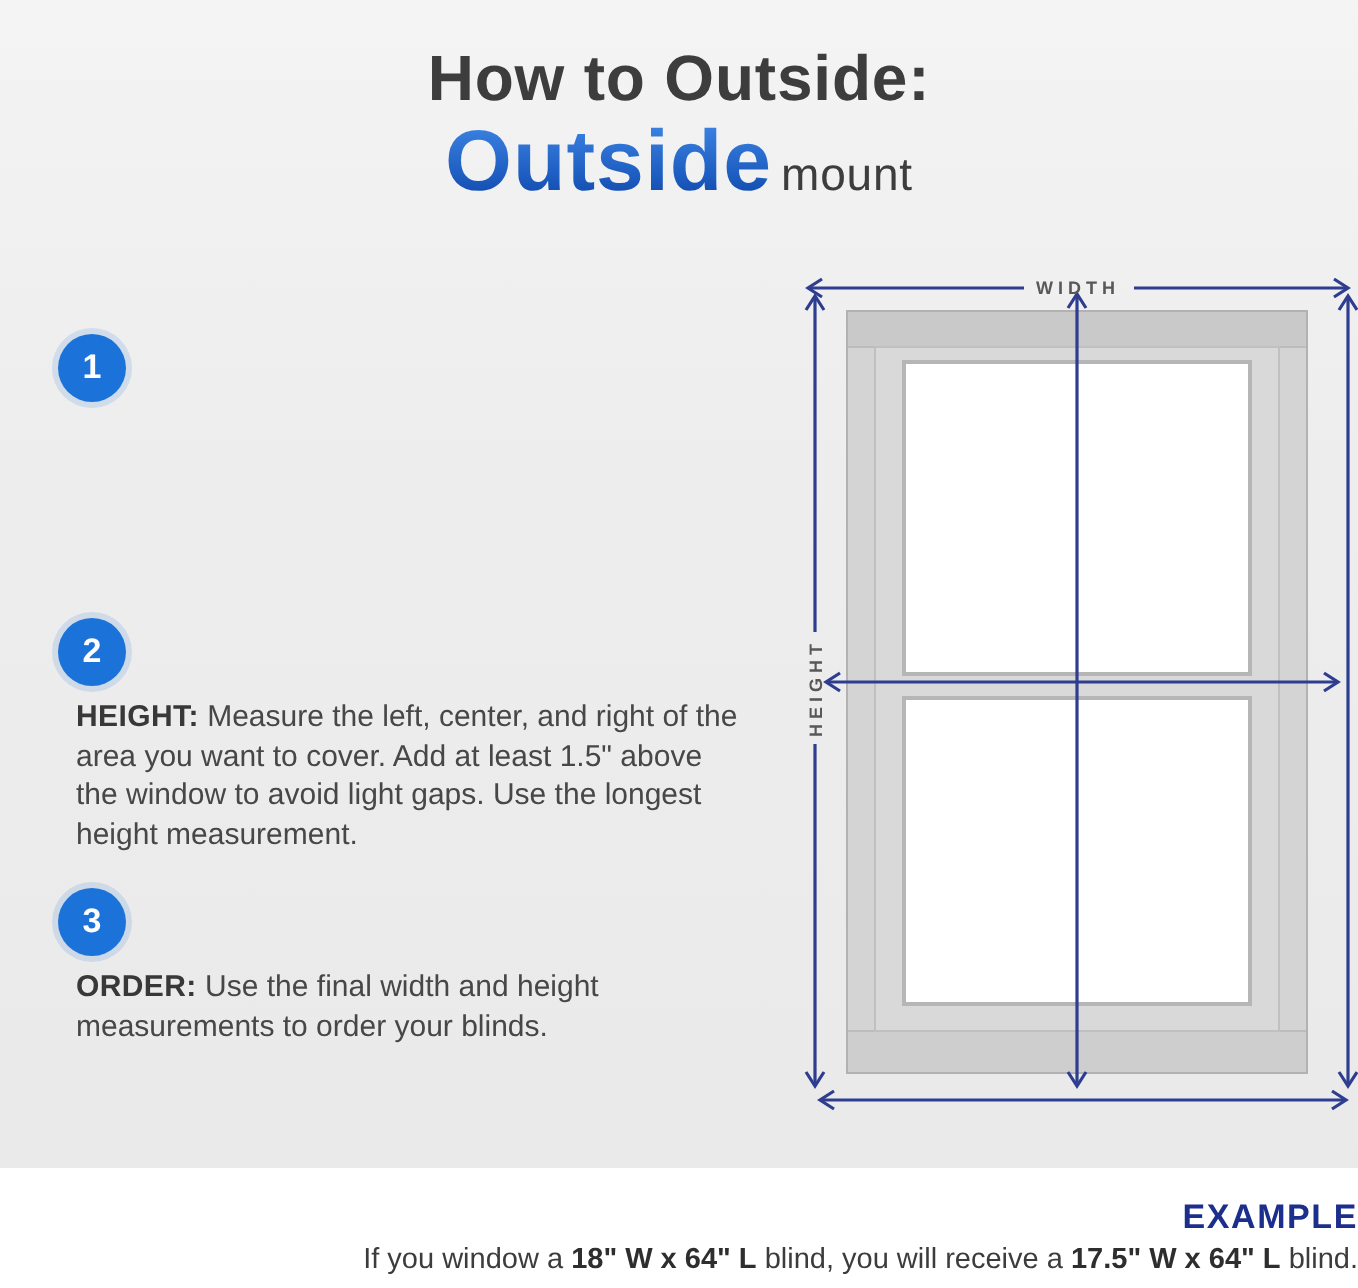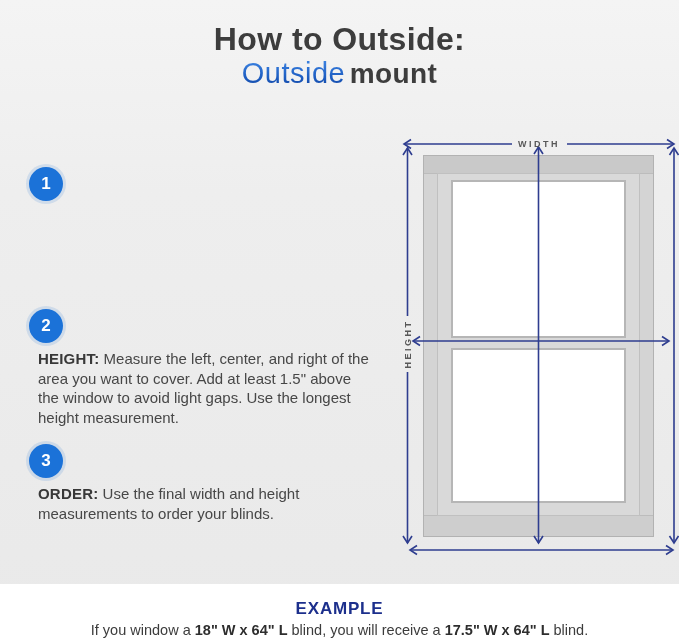--- a/index.html
+++ b/index.html
@@ -6,26 +6,26 @@
   .page{
     position:relative;width:679px;height:644px;overflow:hidden;
     font-family:"Liberation Sans","DejaVu Sans",sans-serif;
     background:linear-gradient(180deg,#f4f4f4 0%,#eeeeee 30%,#e9e9e9 100%);
   }
   
   .title{position:absolute;top:22px;left:0;width:100%;text-align:center;line-height:1.1;}
   .title .t1{font-size:32px;font-weight:600;color:#3d3d3d;letter-spacing:.4px;}
   .title .t2{margin-top:1px;}
   .title .outside{
-    font-size:29px;font-weight:400;letter-spacing:.5px;
+    font-size:43px;font-weight:700;letter-spacing:.5px;
     background:linear-gradient(180deg,#418ae8 0%,#1d5cc0 65%,#0e429f 100%);
     -webkit-background-clip:text;background-clip:text;
     color:#1a5fc4;-webkit-text-fill-color:transparent;
   }
-  .title .mount{font-size:28px;font-weight:700;color:#3d3d3d;letter-spacing:.4px;}
+  .title .mount{font-size:23px;font-weight:400;color:#3d3d3d;letter-spacing:.4px;}
   
   .step{position:absolute;left:29px;width:345px;}
   .step-1{top:167px}.step-2{top:309px}.step-3{top:444px}
   .badge{
     width:34px;height:34px;border-radius:50%;background:#1b72d8;
     color:#ffffff;font-size:17px;font-weight:700;
     display:flex;align-items:center;justify-content:center;
     box-shadow:0 0 0 3px rgba(27,114,216,.14);
   }
   .step p{margin:6px 0 0 9px;width:336px;font-size:15px;line-height:19.5px;color:#474747;}
@@ -42,21 +42,21 @@
   .pane-top{top:6px;height:158px;}
   .pane-bottom{top:174px;bottom:12px;}
   .arrows{position:absolute;left:0;top:0;width:292px;height:432px;pointer-events:none;}
   .dim-label{
     position:absolute;font-size:9px;font-weight:600;letter-spacing:2.5px;color:#585858;
     transform:translate(-50%,-50%);white-space:nowrap;
   }
   .dim-width{left:143px;top:14px;}
   .dim-height{left:12px;top:214px;transform:translate(-50%,-50%) rotate(-90deg);}
   
-  .example{position:absolute;left:0;top:584px;width:100%;height:60px;background:#ffffff;text-align:center;}
+  .example{position:absolute;left:0;top:584px;width:100%;height:60px;background:#ffffff;text-align:right;}
   .ex-h{margin-top:15px;font-size:17px;font-weight:700;color:#1c2f8c;letter-spacing:.8px;}
   .ex-t{margin:3px 0 0 0;font-size:14.5px;color:#3c3c3c;}
   .ex-t .b{font-weight:700;color:#2e2e2e;}
 </style>
 </head>
 <body>
 
 <div class="page">
 
   <header class="title">

